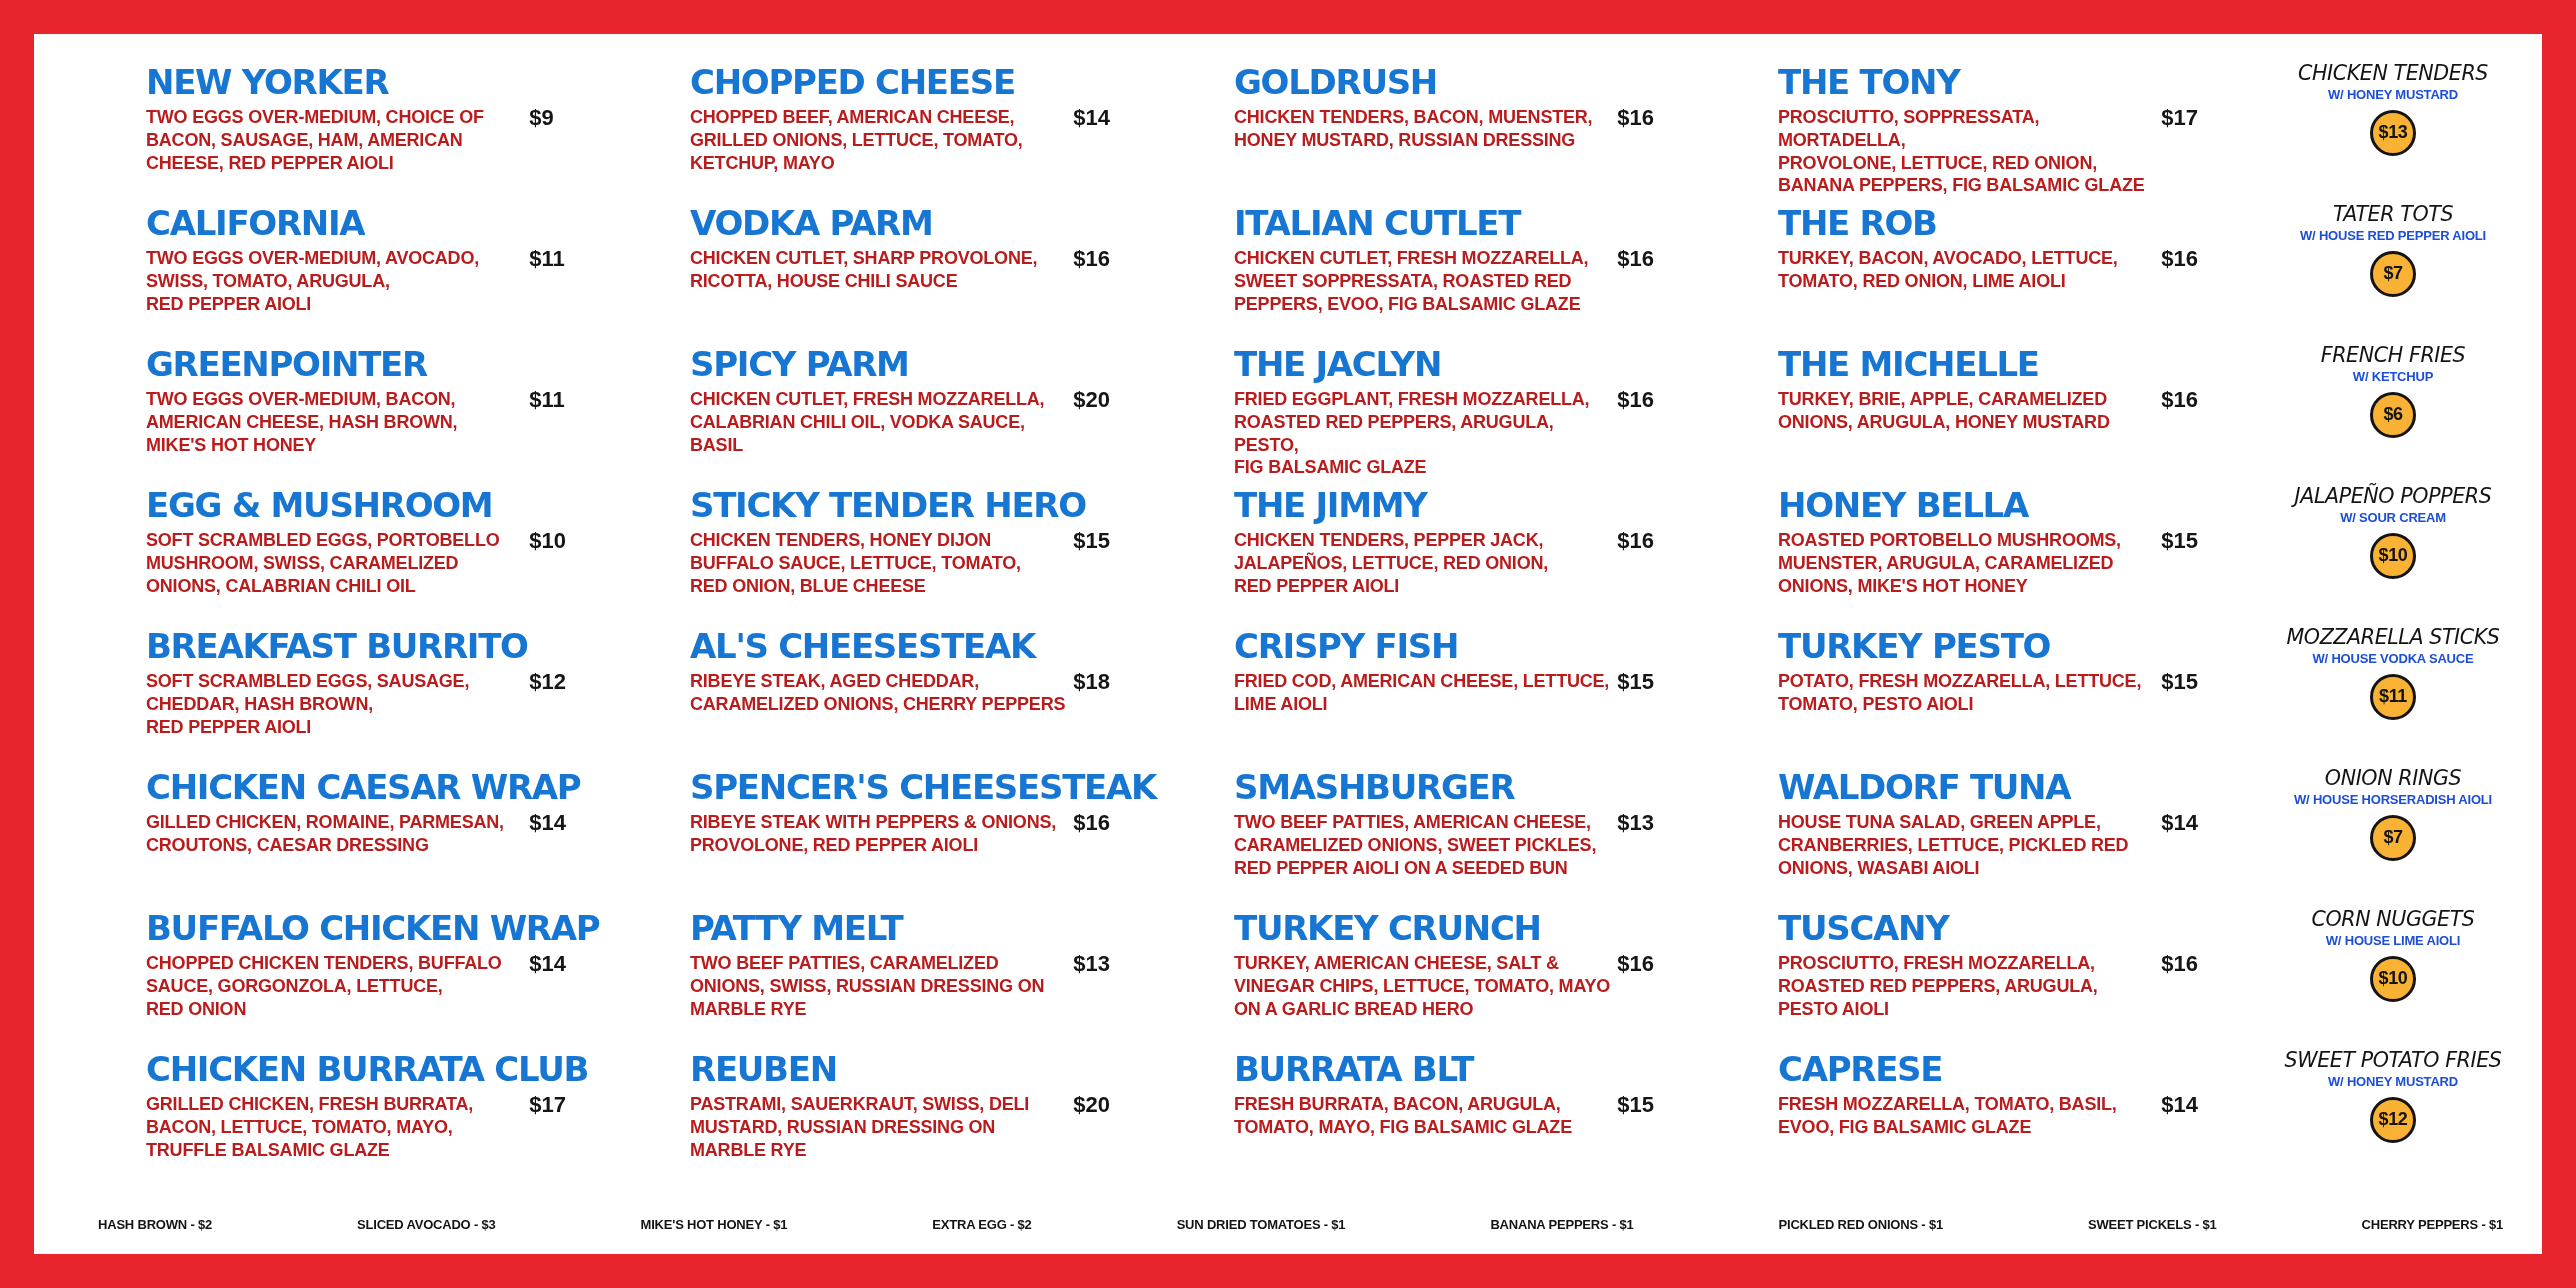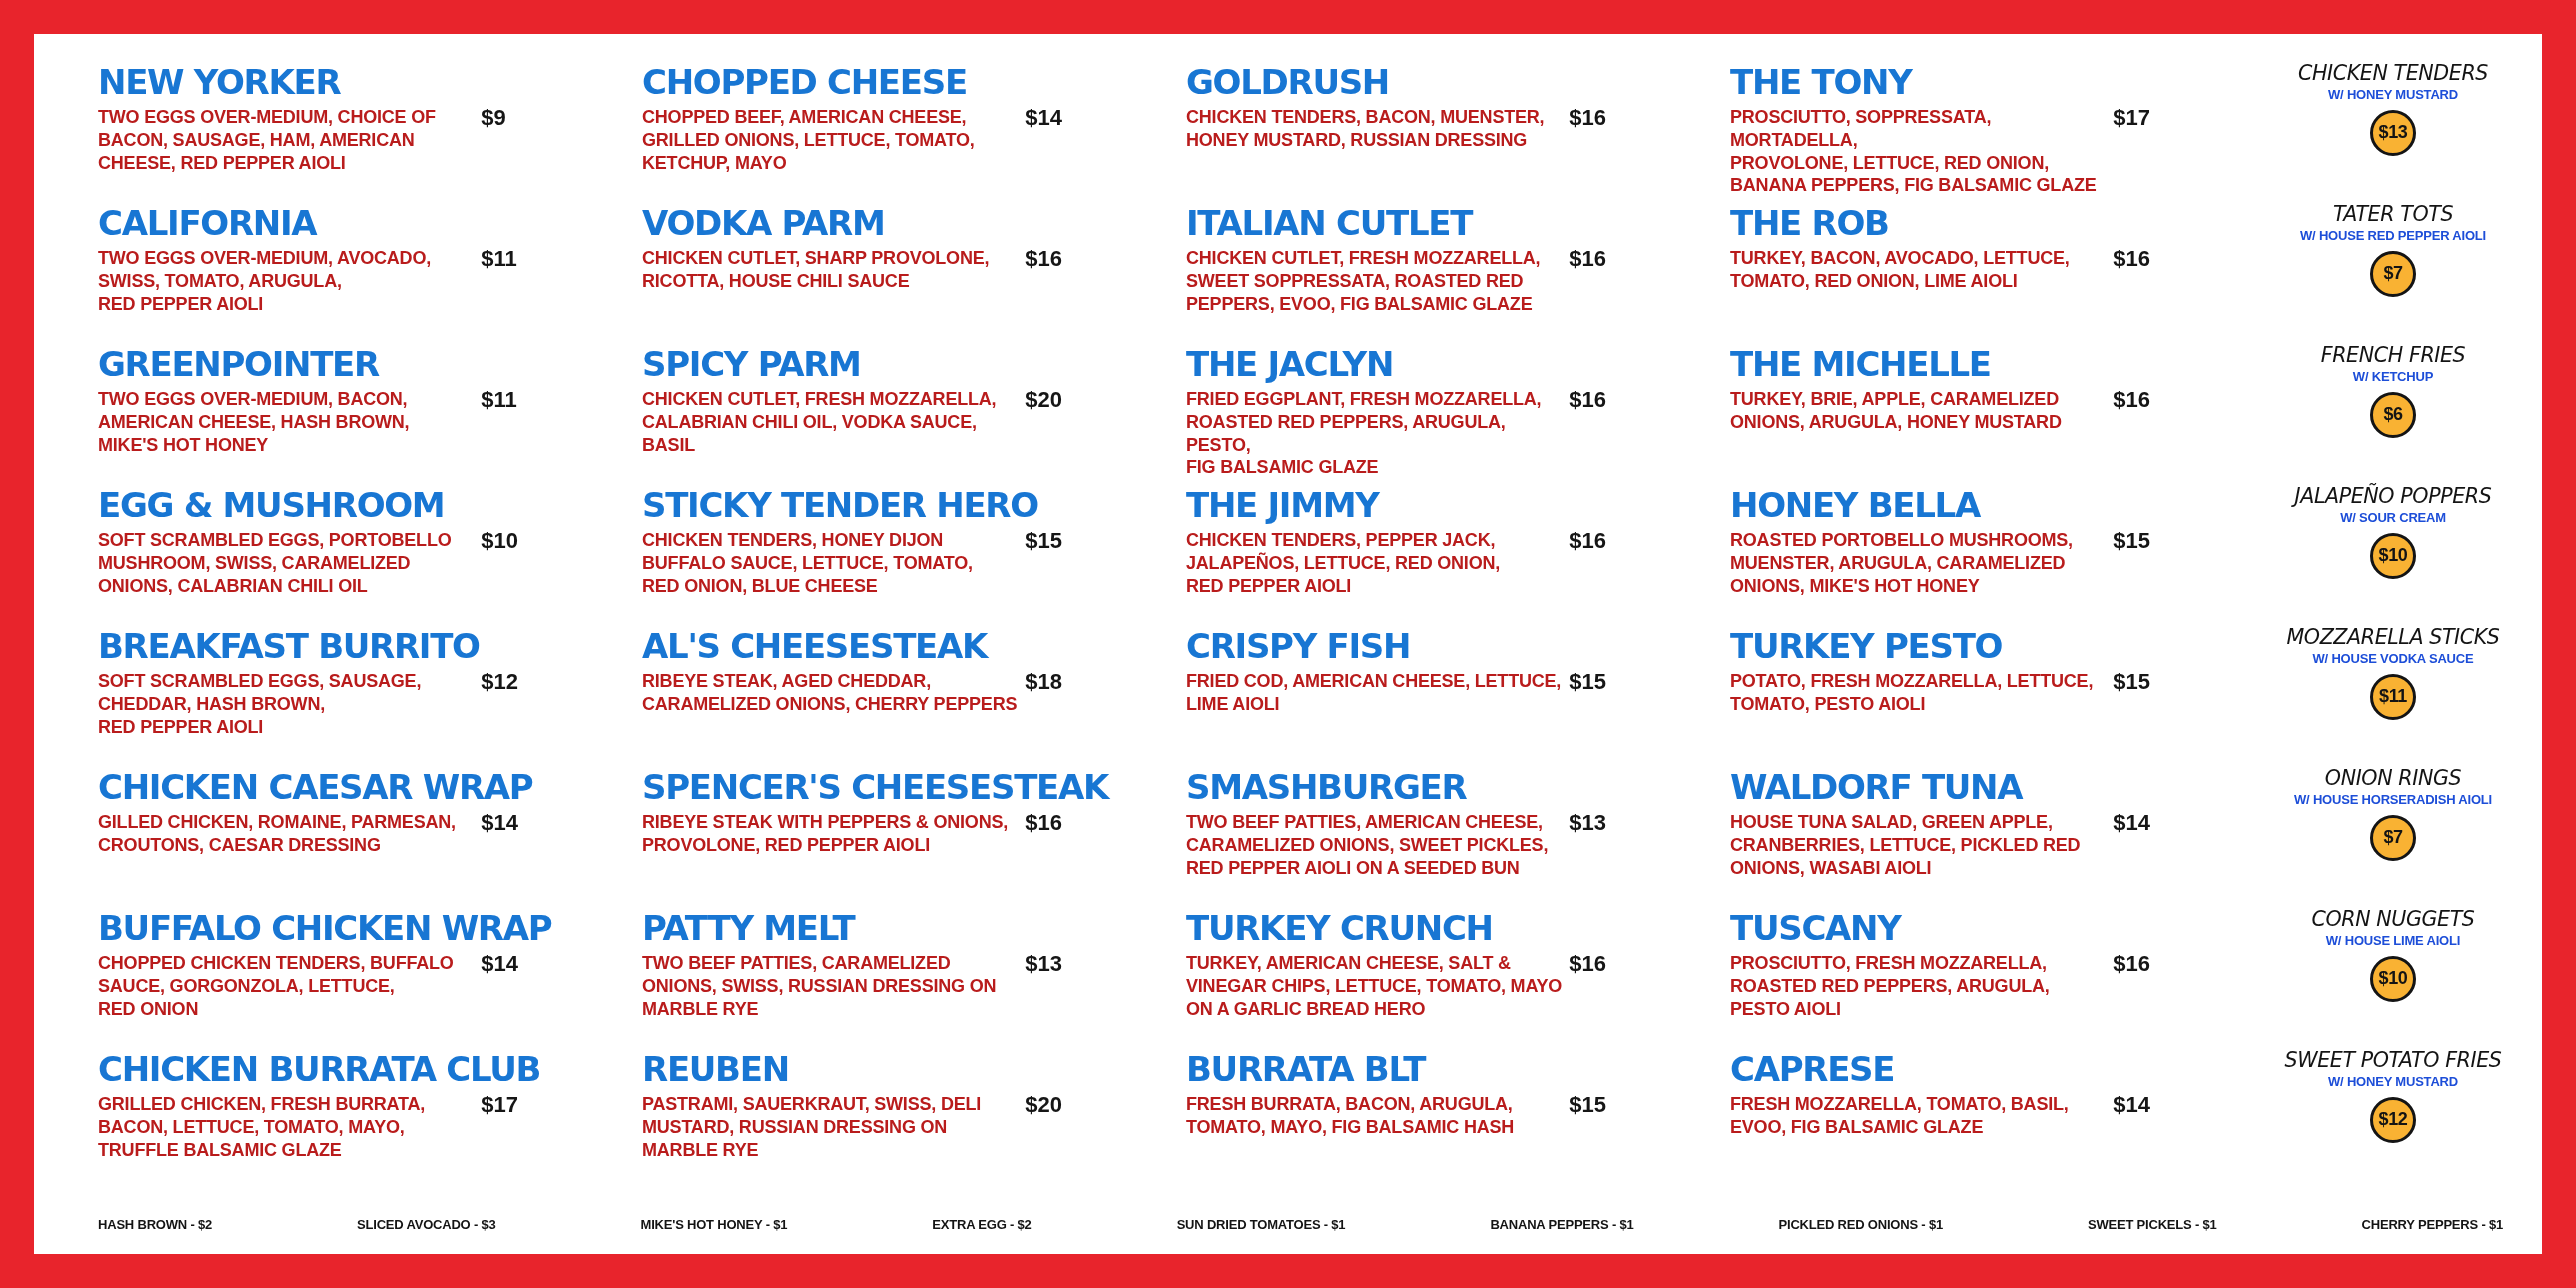--- a/index.html
+++ b/index.html
@@ -2,21 +2,21 @@
 <html style="font-size:13.7px"><head>
 <meta charset="utf-8">
 <style>
   html,body{margin:0;padding:0;}
   body{width:2576px;height:1288px;font-family:"Liberation Sans",sans-serif;}
   .page{position:relative;width:2576px;height:1288px;background:#E8242C;}
   .board{position:absolute;left:34px;top:34px;right:34px;bottom:34px;background:#FFFFFF;}
   .content{position:absolute;left:64px;top:17px;right:30px;bottom:82px;
            display:grid;grid-template-columns:544px 544px 544px 544px 1fr;}
   .col{display:flex;flex-direction:column;padding-top:13.7px;}
-  .item{height:141px;overflow:visible;}
+  .item{height:141px;overflow:visible;margin-left:48px;}
   .item-name{margin:0 0 7.7px 0;font-family:"DejaVu Sans","Liberation Sans",sans-serif;
              font-weight:bold;font-size:34px;line-height:1;letter-spacing:-1.3px;
              color:#1876D3;white-space:nowrap;}
   .item-row{display:flex;align-items:flex-start;}
   .item-desc{margin:0;width:378px;flex:0 0 378px;font-size:18px;font-weight:bold;
              line-height:1.26;color:#b91c1c;white-space:pre-line;letter-spacing:-0.2px;}
   .item-price{font-size:22px;font-weight:bold;color:#161616;margin-left:5.2px;margin-top:-1.7px;}
   .sides-col{display:flex;flex-direction:column;padding-top:8.6px;align-items:center;}
   .side{height:141px;text-align:center;width:100%;padding-top:3.4px;box-sizing:border-box;}
   .side-name{margin:0;font-family:"DejaVu Sans","Liberation Sans",sans-serif;
@@ -242,21 +242,21 @@
             <p class="item-desc">TURKEY, AMERICAN CHEESE, SALT &amp;
 VINEGAR CHIPS, LETTUCE, TOMATO, MAYO
 ON A GARLIC BREAD HERO</p>
             <span class="item-price">$16</span>
           </div>
         </div>
         <div class="item">
           <h2 class="item-name">BURRATA BLT</h2>
           <div class="item-row">
             <p class="item-desc">FRESH BURRATA, BACON, ARUGULA,
-TOMATO, MAYO, FIG BALSAMIC HASH</p>
+TOMATO, MAYO, FIG BALSAMIC GLAZE</p>
             <span class="item-price">$15</span>
           </div>
         </div>
       </div>
 
       <div class="col">
         <div class="item">
           <h2 class="item-name">THE TONY</h2>
           <div class="item-row">
             <p class="item-desc">PROSCIUTTO, SOPPRESSATA, MORTADELLA,

